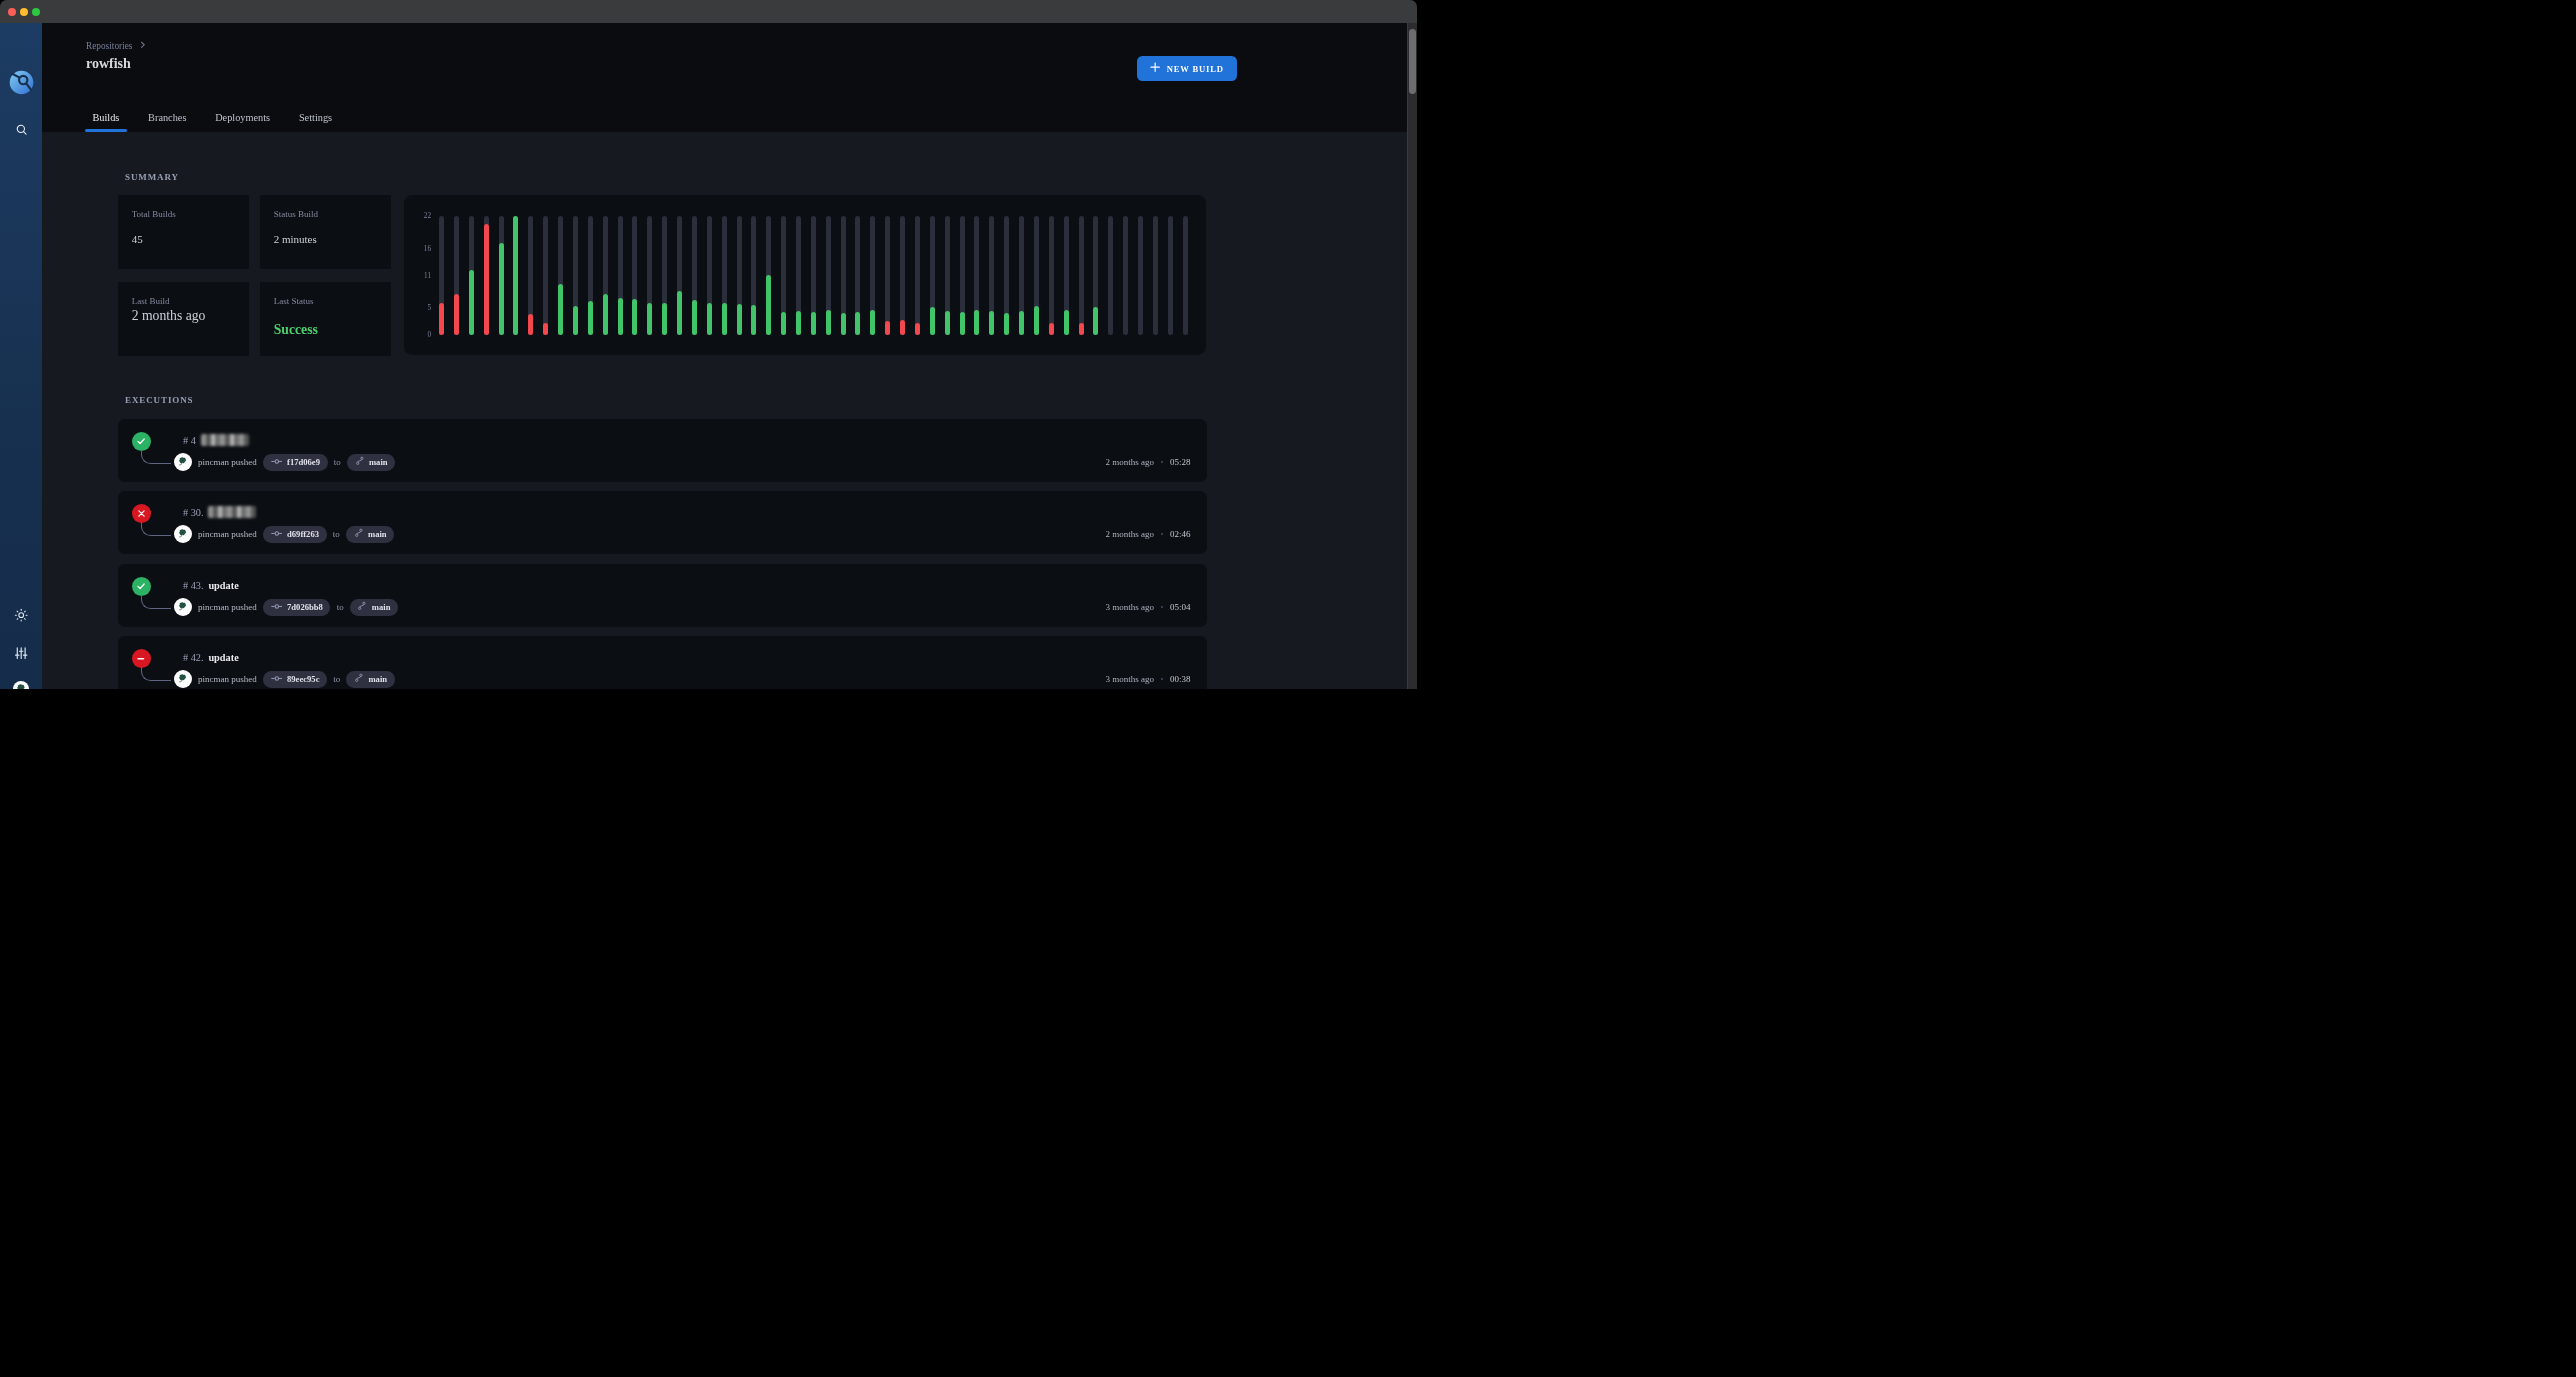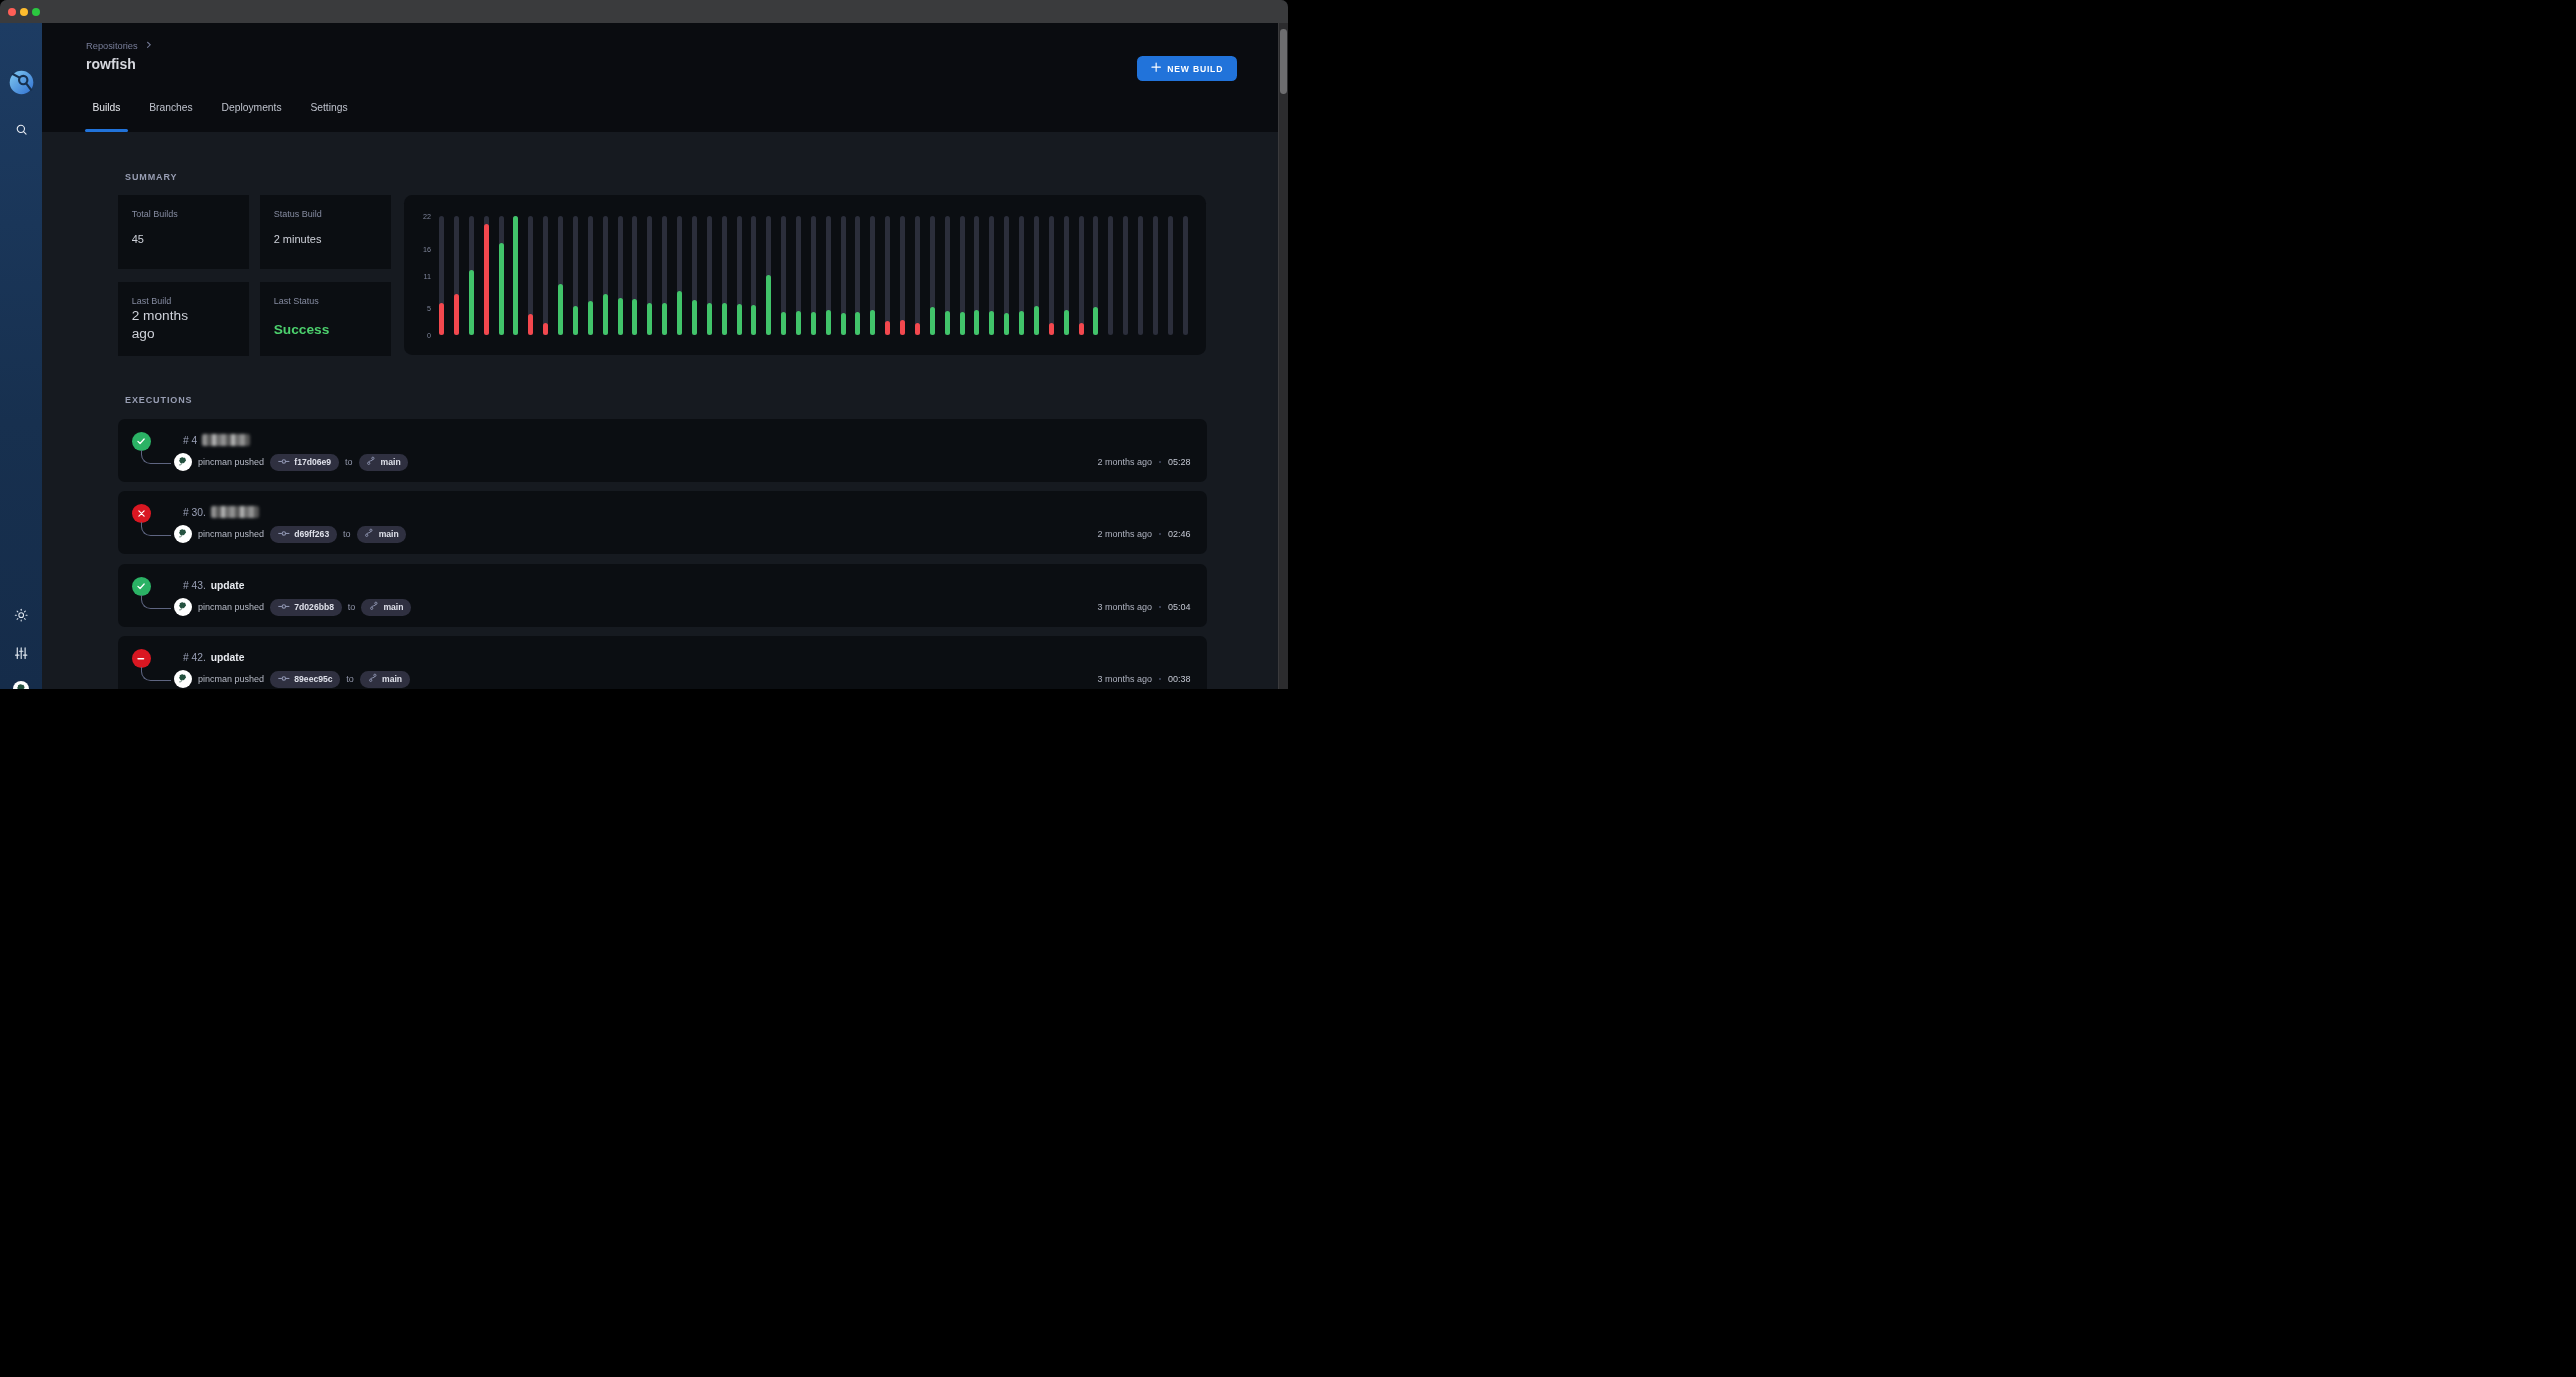--- a/index.html
+++ b/index.html
@@ -1,17 +1,17 @@
 <!DOCTYPE html>
 <html style="font-size:11px"><head>
 <meta charset="utf-8">
 <style>
   html,body{margin:0;padding:0;background:#000;}
-  .app{position:relative;width:1288px;height:689px;background:#161a20;overflow:hidden;
-       font-family:Liberation Sans, sans-serif;border-radius:6.9px 6.9px 0 0;}
+  .app{position:relative;width:1417px;height:689px;background:#161a20;overflow:hidden;
+       font-family:Liberation Serif, serif;border-radius:6.9px 6.9px 0 0;}
   
   .titlebar{position:absolute;left:0;top:0;right:0;height:23.4px;background:#3a3b3d;z-index:9;}
   .light{position:absolute;top:7.6px;width:8.2px;height:8.2px;border-radius:50%;}
   .light.close{left:8.2px;background:#ff5f57;}
   .light.min{left:20px;background:#febc2e;}
   .light.max{left:32px;background:#2bc840;}
   
   .sidebar{position:absolute;left:0;top:23.4px;bottom:0;width:42px;
            background:linear-gradient(180deg,#1d3c63 0%,#17304f 60%,#152c4a 100%);z-index:6;}
   .side-btn{position:absolute;left:0;width:42px;display:flex;justify-content:center;cursor:pointer;}
@@ -23,21 +23,21 @@
   .avatar-circle{width:16.5px;height:16.5px;border-radius:50%;background:#fff;display:flex;align-items:center;justify-content:center;overflow:hidden;}
   
   .header-strip{position:absolute;left:42px;top:23.4px;right:0;height:109px;background:#0a0c10;}
   .breadcrumb{position:absolute;left:86px;top:41px;display:flex;gap:6.9px;align-items:center;
               color:#787e99;font-size:9.3px;cursor:pointer;}
   .page-title{position:absolute;left:86px;top:56px;font-size:14px;font-weight:700;color:#d7d9df;}
   .new-build{position:absolute;left:1137px;top:56px;width:100px;height:25px;background:#2173da;
              border-radius:5.5px;display:flex;align-items:center;justify-content:center;gap:6.2px;
              color:#fff;font-size:8.6px;font-weight:700;letter-spacing:0.8px;cursor:pointer;}
   .tabs{position:absolute;left:78px;top:102px;height:30px;display:flex;}
-  .tab{padding:0 14.4px;display:flex;font-size:10.3px;color:#bfc3cd;position:relative;cursor:pointer;}
+  .tab{padding:0 14.4px;display:flex;align-items:center;font-size:10.3px;color:#bfc3cd;position:relative;cursor:pointer;}
   .tab.active{color:#e6e8ed;}
   .tab.active::after{content:"";position:absolute;left:6.9px;right:6.9px;bottom:0;height:2.7px;
                      border-radius:2.1px;background:#2173da;}
   
   .section-label{position:absolute;font-size:9px;font-weight:700;letter-spacing:0.9px;color:#989eb3;}
   #summary-label{left:125px;top:172px;}
   #executions-label{left:125px;top:395px;}
   .card{position:absolute;width:131px;height:74px;background:#0b0e12;border-radius:0;}
   .card .label{position:absolute;left:13.7px;top:14.4px;font-size:9px;color:#858ba0;}
   .card .value{position:absolute;left:13.7px;top:38px;font-size:11px;font-weight:500;color:#ced1d9;}

